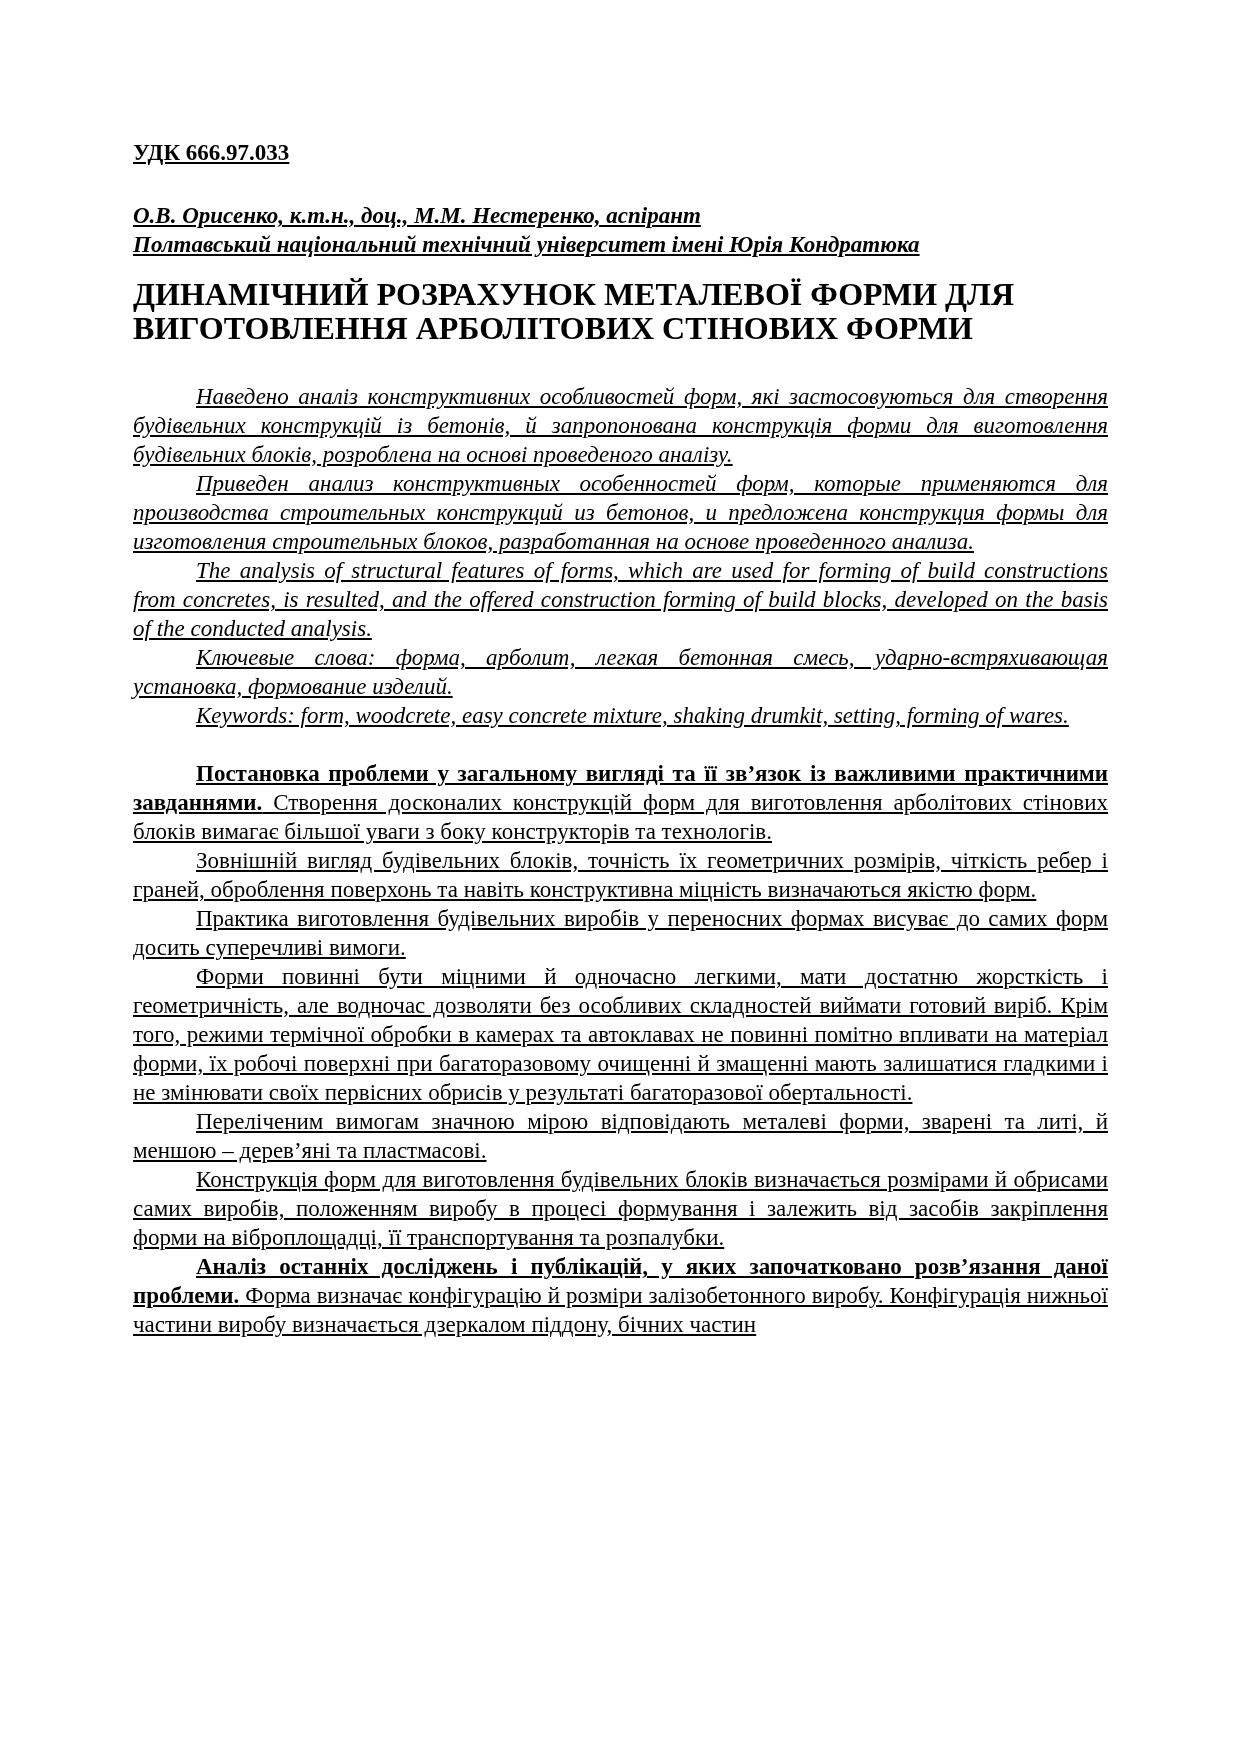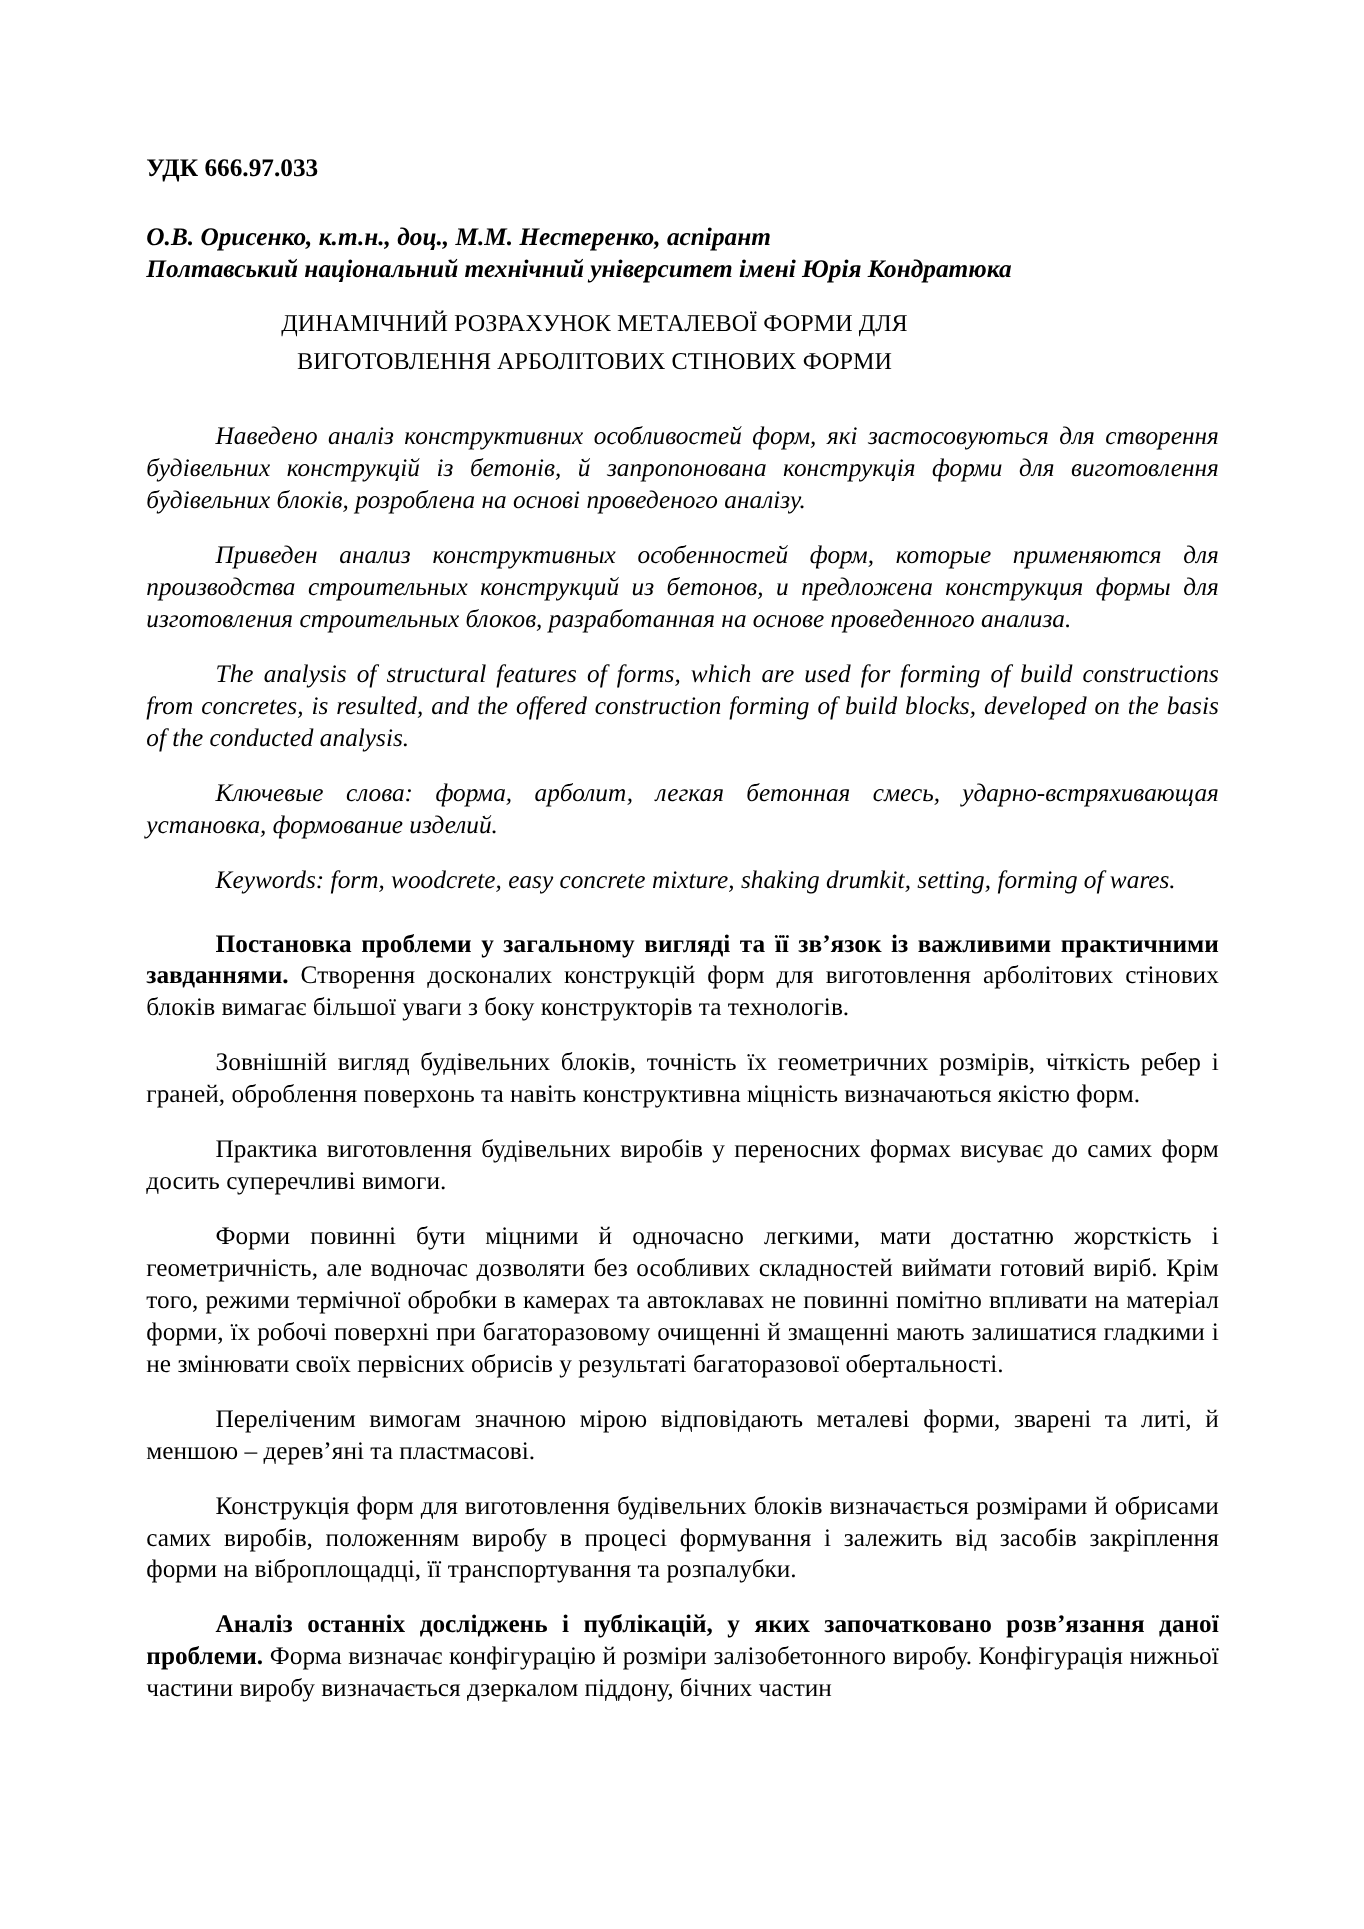--- a/index.html
+++ b/index.html
@@ -12,55 +12,54 @@
     margin: 0 auto;
     background: #ffffff;
     color: #000000;
     font-family: "Liberation Serif", serif;
     font-size: 23px;
     line-height: 29px;
     padding: 138px 132px 60px 133px;
     overflow: hidden;
   }
 
-  p { margin: 0; }
+  p { margin: 0; text-decoration: underline; }
 
   .udc {
     font-weight: bold;
     text-align: left;
   }
 
   .authors {
     margin-top: 34px;
     text-align: left;
     padding-right: 96px;
     font-weight: bold;
     font-style: italic;
   }
 
   .title {
     margin: 18px 160px 0 0;
     text-align: center;
-    font-size: 22px;
+    font-size: 32px;
     line-height: 34px;
-    font-weight: normal;
+    font-weight: bold;
     font-family: "Liberation Serif", serif;
   }
   .title-line { display: block; white-space: nowrap; }
 
   .abstract {
     margin-top: 37px;
     font-style: italic;
   }
 
   .abs-p,
   .body-p {
     text-align: justify;
     text-indent: 63px;
-    margin-top: 21px;
   }
 
   .body-text {
     margin-top: 29px;
   }
 
   .body-p b { font-weight: bold; }
 </style>
 </head>
 <body>

